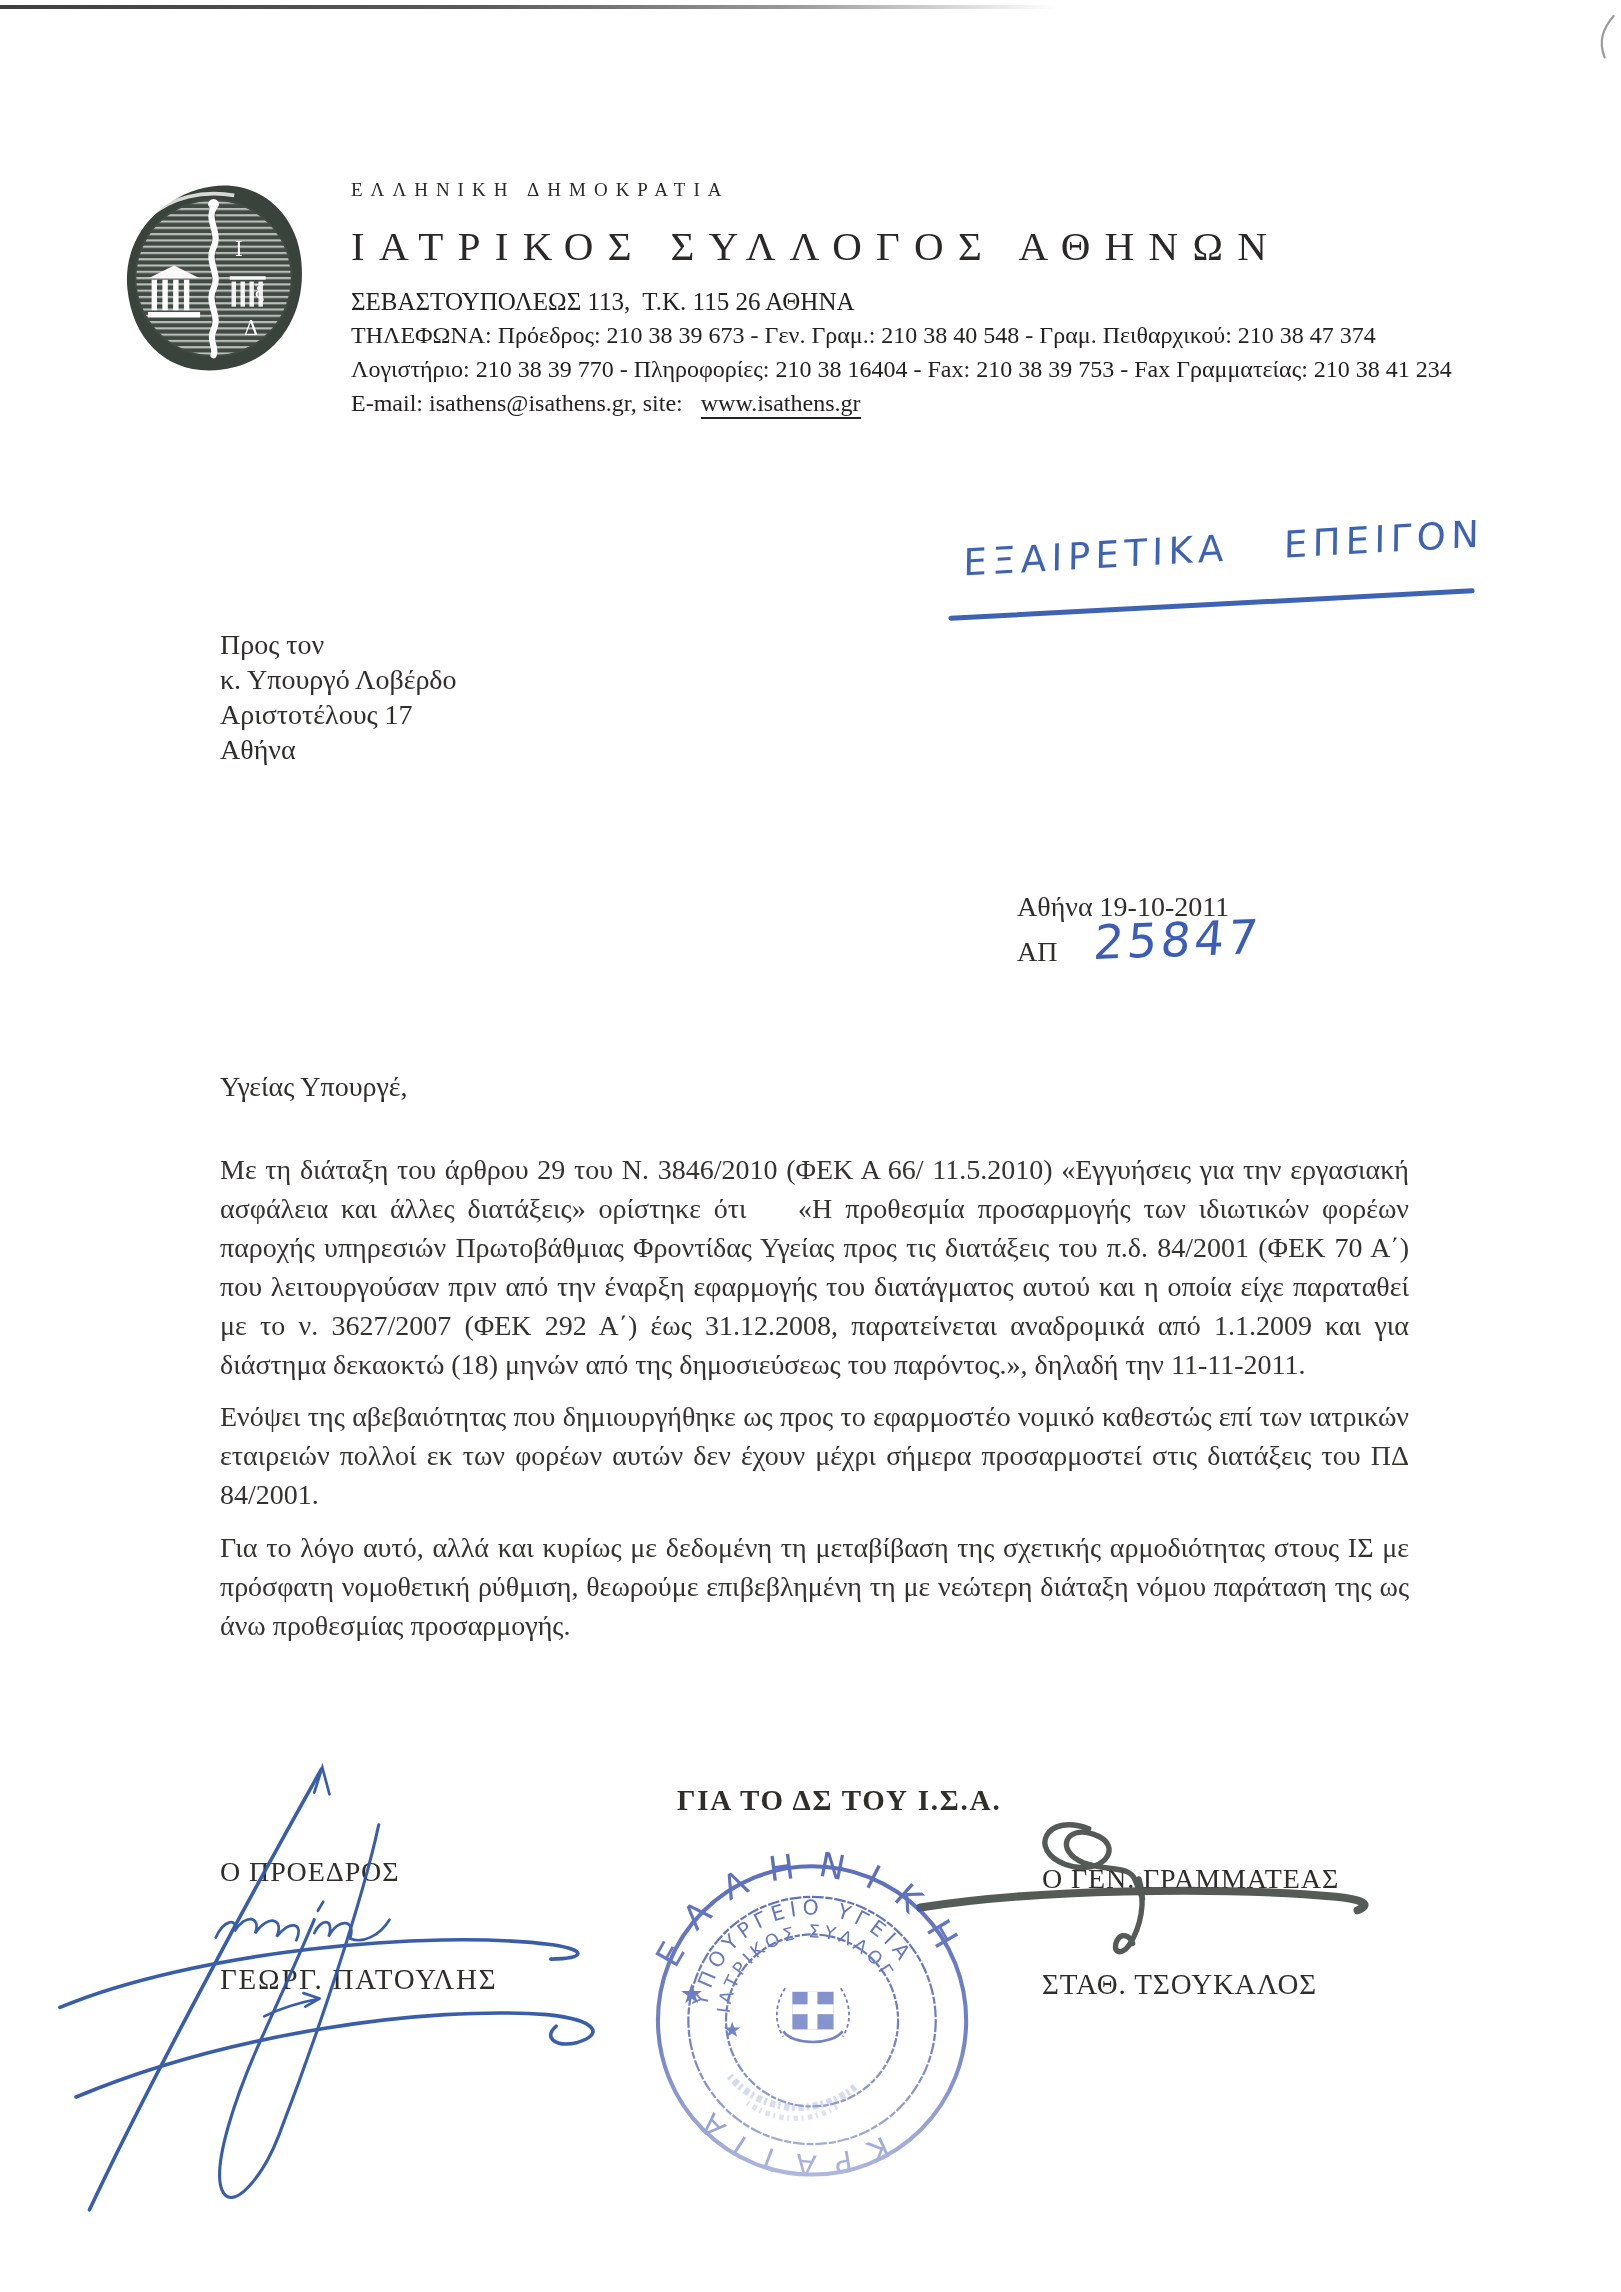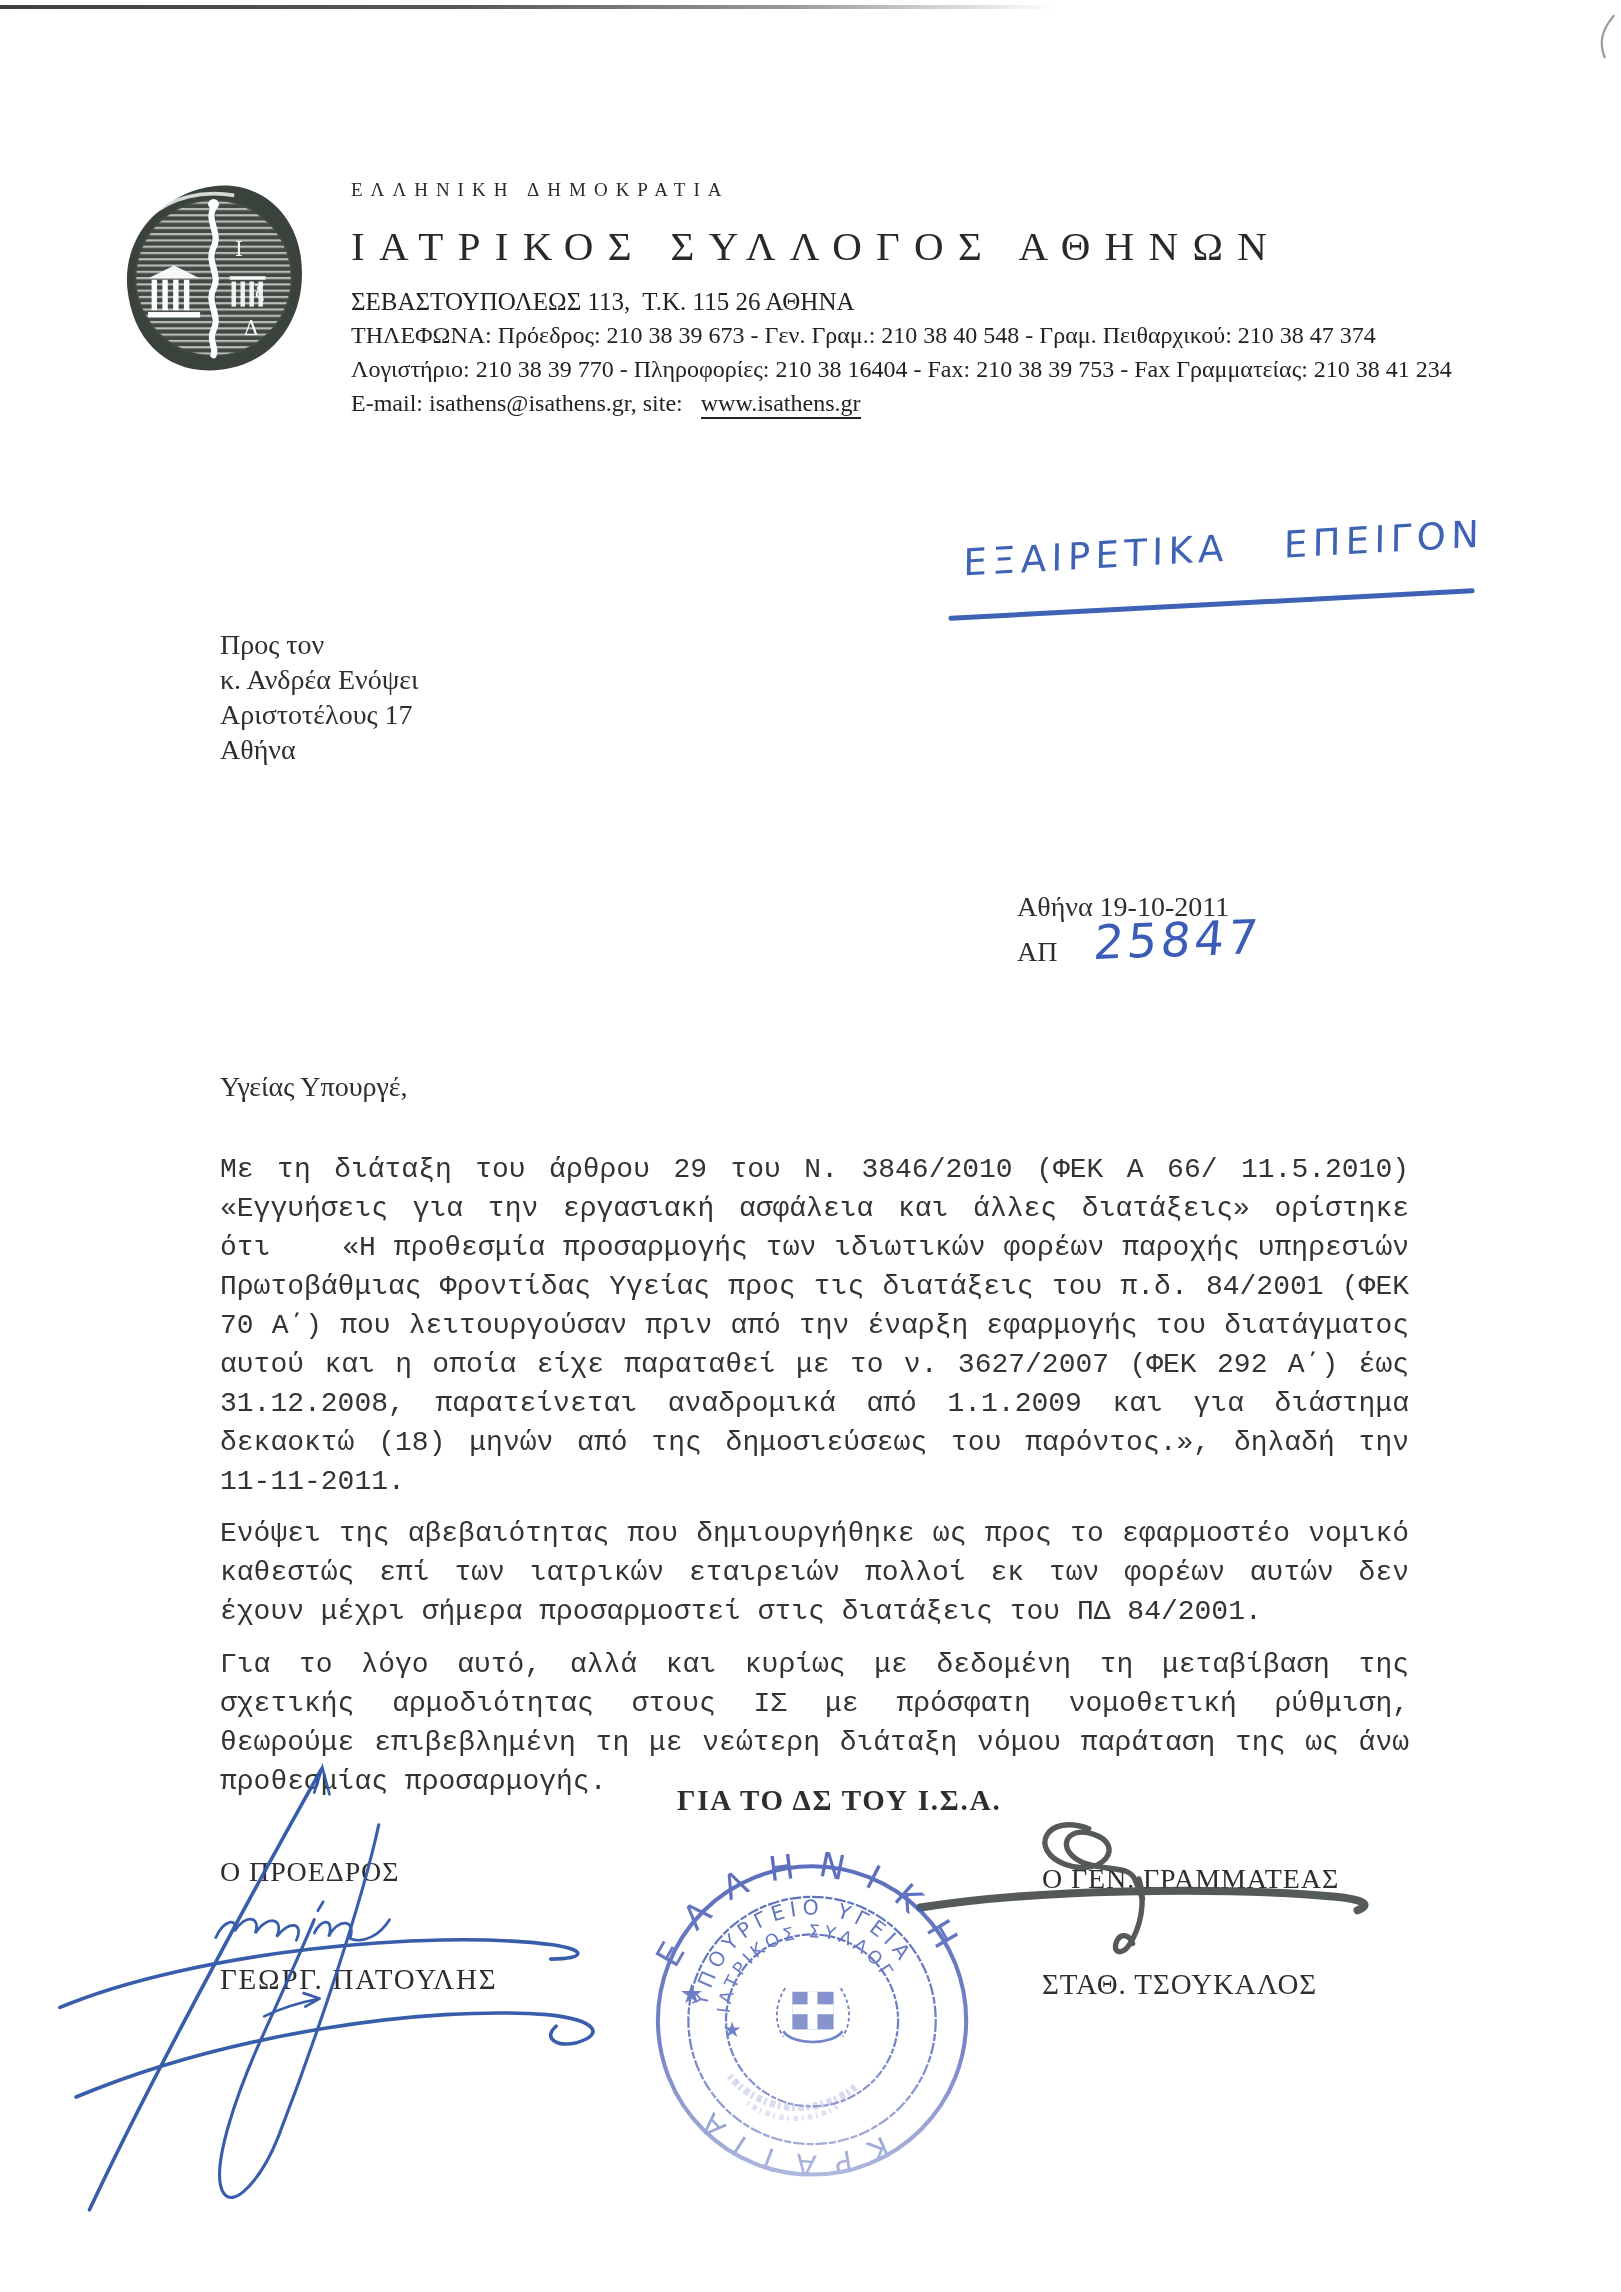--- a/index.html
+++ b/index.html
@@ -28,21 +28,21 @@
   
   .recipient{left:220px;top:627px;font-size:28px;line-height:35px;color:#2f2e2b;}
   
   .city-date{left:1017px;top:891px;font-size:28px;color:#2f2e2b;white-space:nowrap;}
   .ap-label{left:1017px;top:936px;font-size:28px;color:#2f2e2b;}
   .ap-number{left:1094px;top:912px;font-family:"DejaVu Sans", sans-serif;font-size:47px;
     color:#3b5db8;letter-spacing:3.6px;transform:rotate(-2deg) skewX(-7deg);}
   
   .salutation{left:220px;top:1071px;font-size:28px;color:#2f2e2b;}
   .bodytext{left:220px;top:1150px;width:1189px;font-size:28px;line-height:39px;
-    text-align:justify;color:#343330;font-family:Liberation Mono, monospace;}
+    text-align:justify;color:#343330;}
   .bodytext p{margin:0 0 13.4px 0;}
   
   .for-board{left:677px;top:1784px;font-size:29px;letter-spacing:1.8px;color:#2f2e2b;white-space:nowrap;font-weight:bold;}
   .president-title{left:220px;top:1856px;font-size:28px;letter-spacing:0.9px;color:#2f2e2b;white-space:nowrap;}
   .secretary-title{left:1042px;top:1863px;font-size:28px;letter-spacing:0.9px;color:#2f2e2b;white-space:nowrap;}
   .president-name{left:220px;top:1963px;font-size:29px;letter-spacing:1.8px;color:#2f2e2b;white-space:nowrap;}
   .secretary-name{left:1042px;top:1968px;font-size:29px;letter-spacing:0.9px;color:#2f2e2b;white-space:nowrap;}
   svg{display:block;}
 </style>
 </head>
@@ -100,21 +100,21 @@
   <div class="abs hdr-phones2">Λογιστήριο: 210 38 39 770 - Πληροφορίες: 210 38 16404 - Fax: 210 38 39 753 - Fax Γραμματείας: 210 38 41 234</div>
   <div class="abs hdr-email">
     <span>E-mail: isathens@isathens.gr, site: </span><span class="site">www.isathens.gr</span>
   </div>
 
   <div class="abs urgent">ΕΞΑΙΡΕΤΙΚΑ ΕΠΕΙΓΟΝ</div>
   <div class="abs urgent-underline"></div>
 
   <div class="abs recipient">
     <div>Προς τον</div>
-    <div>κ. Ανδρέα Ενόψει</div>
+    <div>κ. Υπουργό Λοβέρδο</div>
     <div>Αριστοτέλους 17</div>
     <div>Αθήνα</div>
   </div>
 
   <div class="abs city-date">Αθήνα 19-10-2011</div>
   <div class="abs ap-label">ΑΠ</div>
   <div class="abs ap-number">25847</div>
 
   <div class="abs salutation">Υγείας Υπουργέ,</div>
   <div class="abs bodytext">

